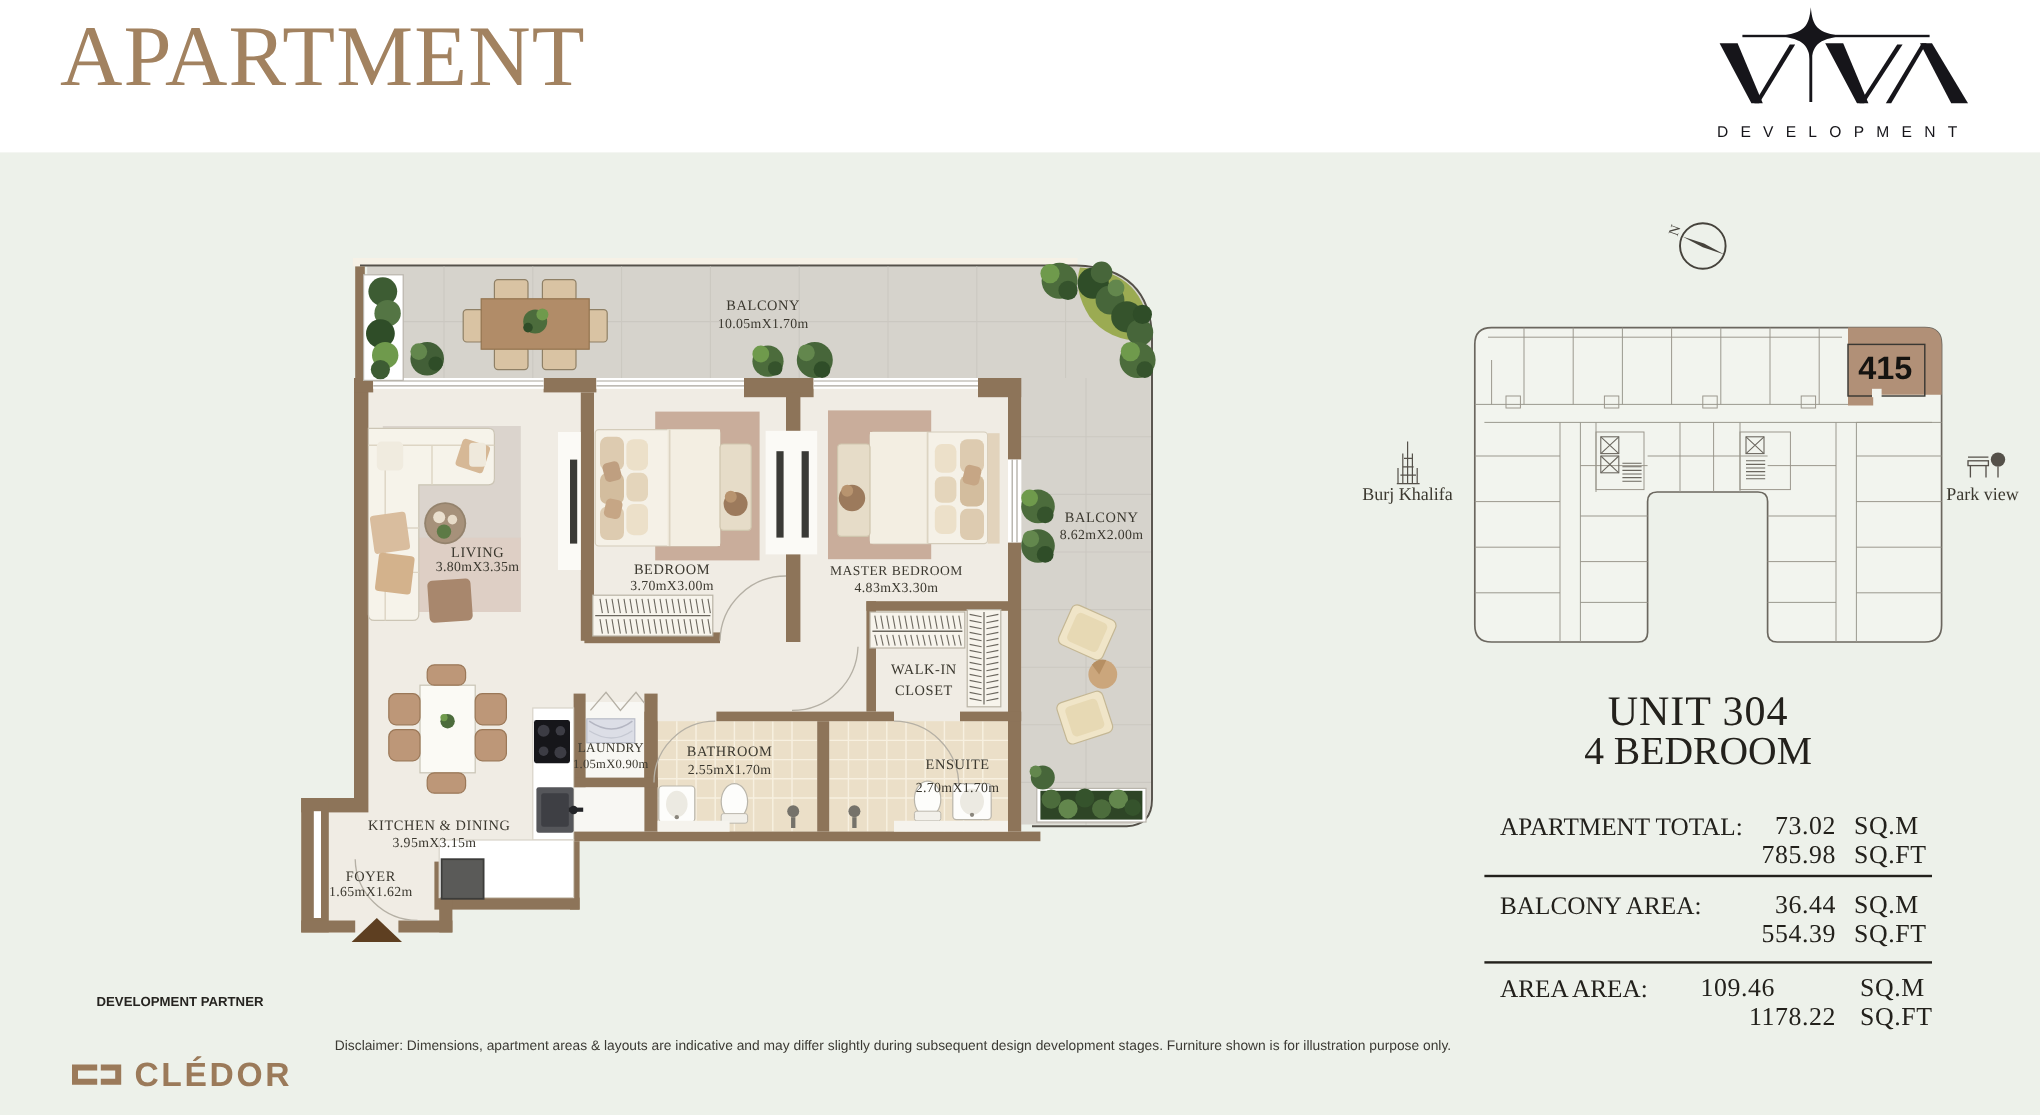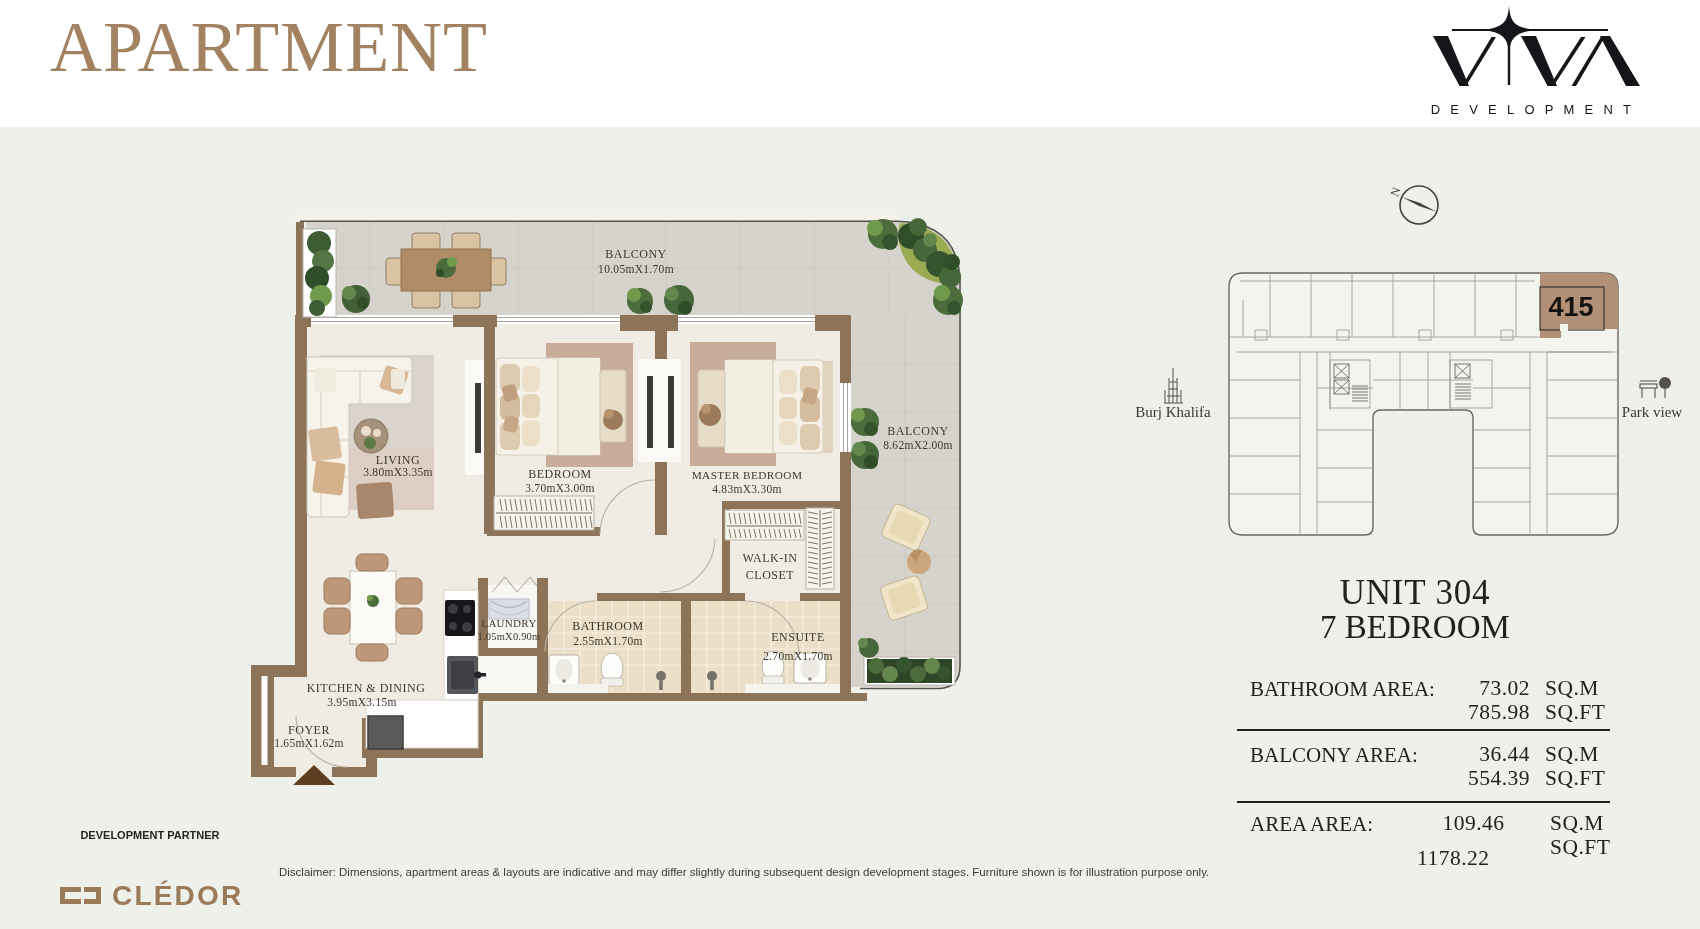--- a/index.html
+++ b/index.html
@@ -703,50 +703,50 @@
   <path d="M1642,388 v10 M1655,388 v10 M1640,381 h17"></path>
   <circle cx="1665" cy="383" r="6" fill="#55514a" stroke="none"></circle>
   <path d="M1665,389 v9"></path>
 </g>
 
 <text x="1652" y="417" text-anchor="middle" font-family="Liberation Serif,serif" font-size="15" fill="#3b382f">Park view</text>
 </svg>
 
 <div class="abs" style="left:1215px;top:576px;width:400px;text-align:center;color:#23211c;">
   <div style="font-size:35px;letter-spacing:0.8px;line-height:34px;">UNIT 304</div>
-  <div style="font-size:33px;letter-spacing:0px;line-height:34px;">7 BEDROOM</div>
+  <div style="font-size:33px;letter-spacing:0px;line-height:34px;">4 BEDROOM</div>
 </div>
 
 <div class="abs" style="left:1237px;top:670px;width:373px;color:#23211c;">
 
   <div style="position:relative;height:59px;">
-    <div style="position:absolute;left:13px;top:7px;font-size:21px;letter-spacing:0px;">BATHROOM AREA:</div>
+    <div style="position:absolute;left:13px;top:7px;font-size:21px;letter-spacing:0px;">APARTMENT TOTAL:</div>
     <div style="position:absolute;left:180px;top:6px;width:113px;text-align:right;font-size:21.5px;letter-spacing:0.5px;">73.02</div>
     <div style="position:absolute;left:308px;top:6px;font-size:21.5px;letter-spacing:0.5px;">SQ.M</div>
     <div style="position:absolute;left:180px;top:30px;width:113px;text-align:right;font-size:21.5px;letter-spacing:0.5px;">785.98</div>
     <div style="position:absolute;left:308px;top:30px;font-size:21.5px;letter-spacing:0.5px;">SQ.FT</div>
   </div>
 
   <div style="border-top:2px solid #23211c;"></div>
 
   <div style="position:relative;height:70px;">
     <div style="position:absolute;left:13px;top:12px;font-size:21px;letter-spacing:0px;">BALCONY AREA:</div>
     <div style="position:absolute;left:180px;top:11px;width:113px;text-align:right;font-size:21.5px;letter-spacing:0.5px;">36.44</div>
     <div style="position:absolute;left:308px;top:11px;font-size:21.5px;letter-spacing:0.5px;">SQ.M</div>
     <div style="position:absolute;left:180px;top:35px;width:113px;text-align:right;font-size:21.5px;letter-spacing:0.5px;">554.39</div>
     <div style="position:absolute;left:308px;top:35px;font-size:21.5px;letter-spacing:0.5px;">SQ.FT</div>
   </div>
 
   <div style="border-top:2px solid #23211c;"></div>
 
   <div style="position:relative;height:60px;">
     <div style="position:absolute;left:13px;top:9px;font-size:21px;letter-spacing:0px;">AREA AREA:</div>
-    <div style="position:absolute;left:180px;top:8px;width:113px;text-align:center;font-size:21.5px;letter-spacing:0.5px;">109.46</div>
+    <div style="position:absolute;left:180px;top:8px;width:113px;text-align:left;font-size:21.5px;letter-spacing:0.5px;">109.46</div>
     <div style="position:absolute;left:313px;top:8px;font-size:21.5px;letter-spacing:0.5px;">SQ.M</div>
-    <div style="position:absolute;left:180px;top:32px;width:113px;text-align:left;font-size:21.5px;letter-spacing:0.5px;margin-top:11px;">1178.22</div>
+    <div style="position:absolute;left:180px;top:32px;width:113px;text-align:right;font-size:21.5px;letter-spacing:0.5px;">1178.22</div>
     <div style="position:absolute;left:313px;top:32px;font-size:21.5px;letter-spacing:0.5px;">SQ.FT</div>
   </div>
 </div>
 
 <div class="abs" style="left:150px;top:829px;transform:translateX(-50%);white-space:nowrap;font-family:'Liberation Sans',sans-serif;font-size:11px;font-weight:bold;color:#262420;">DEVELOPMENT PARTNER</div>
 
 <svg class="abs" style="left:55px;top:874px" width="200" height="40" viewBox="0 0 200 40">
   <g fill="#9b7a5a">
     <path d="M5,13 H26 V18 H10 V25 H26 V30 H5 Z"></path>
     <path d="M29,13 H46 V30 H29 V25 H41 V18 H29 Z"></path>

